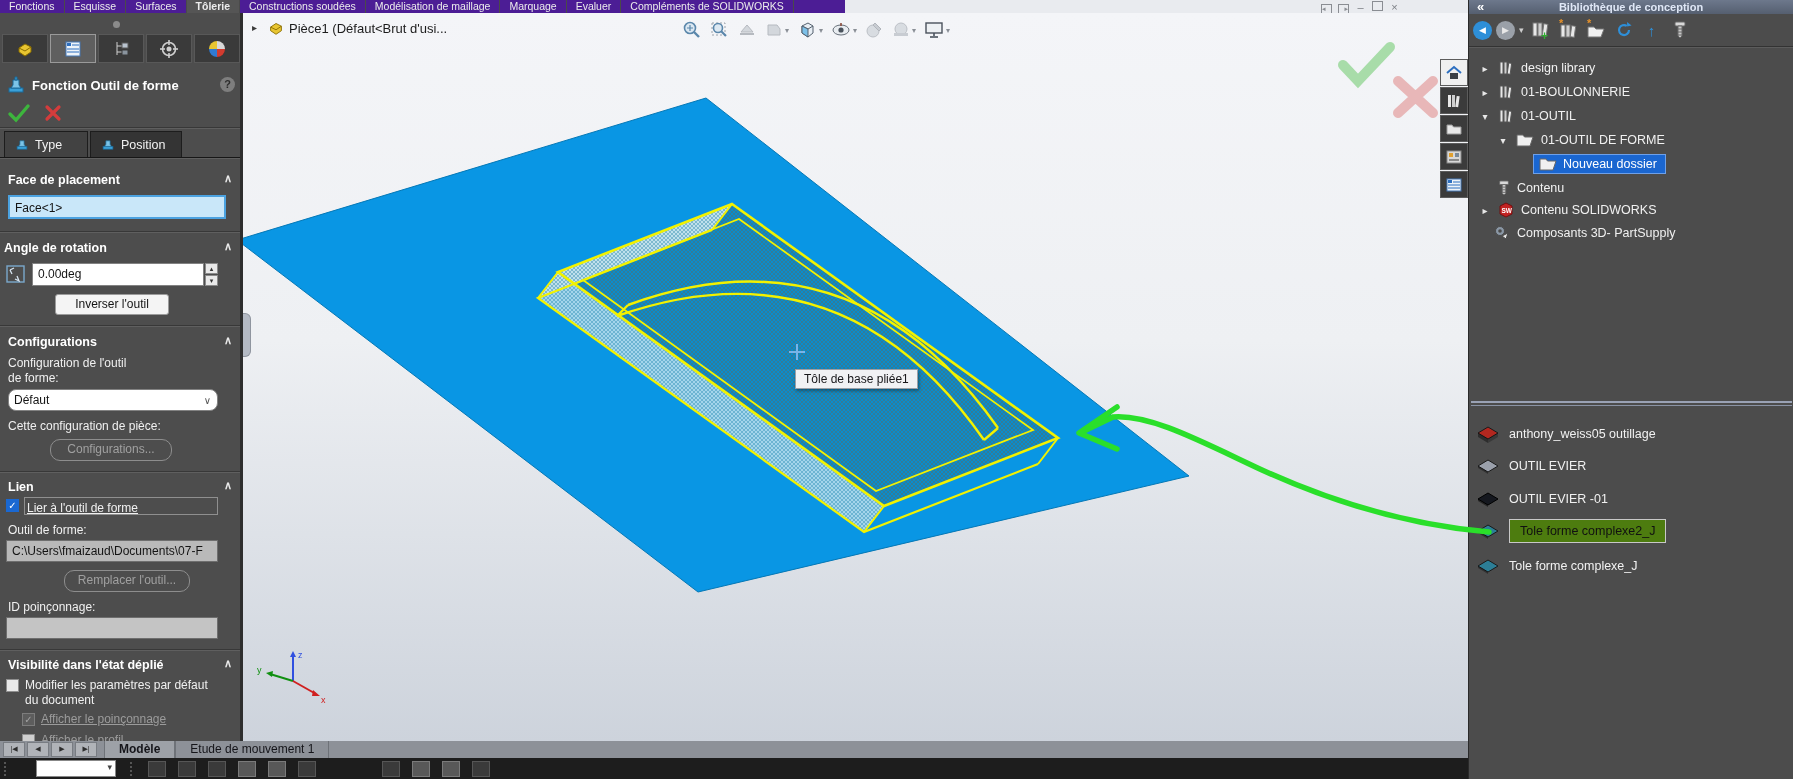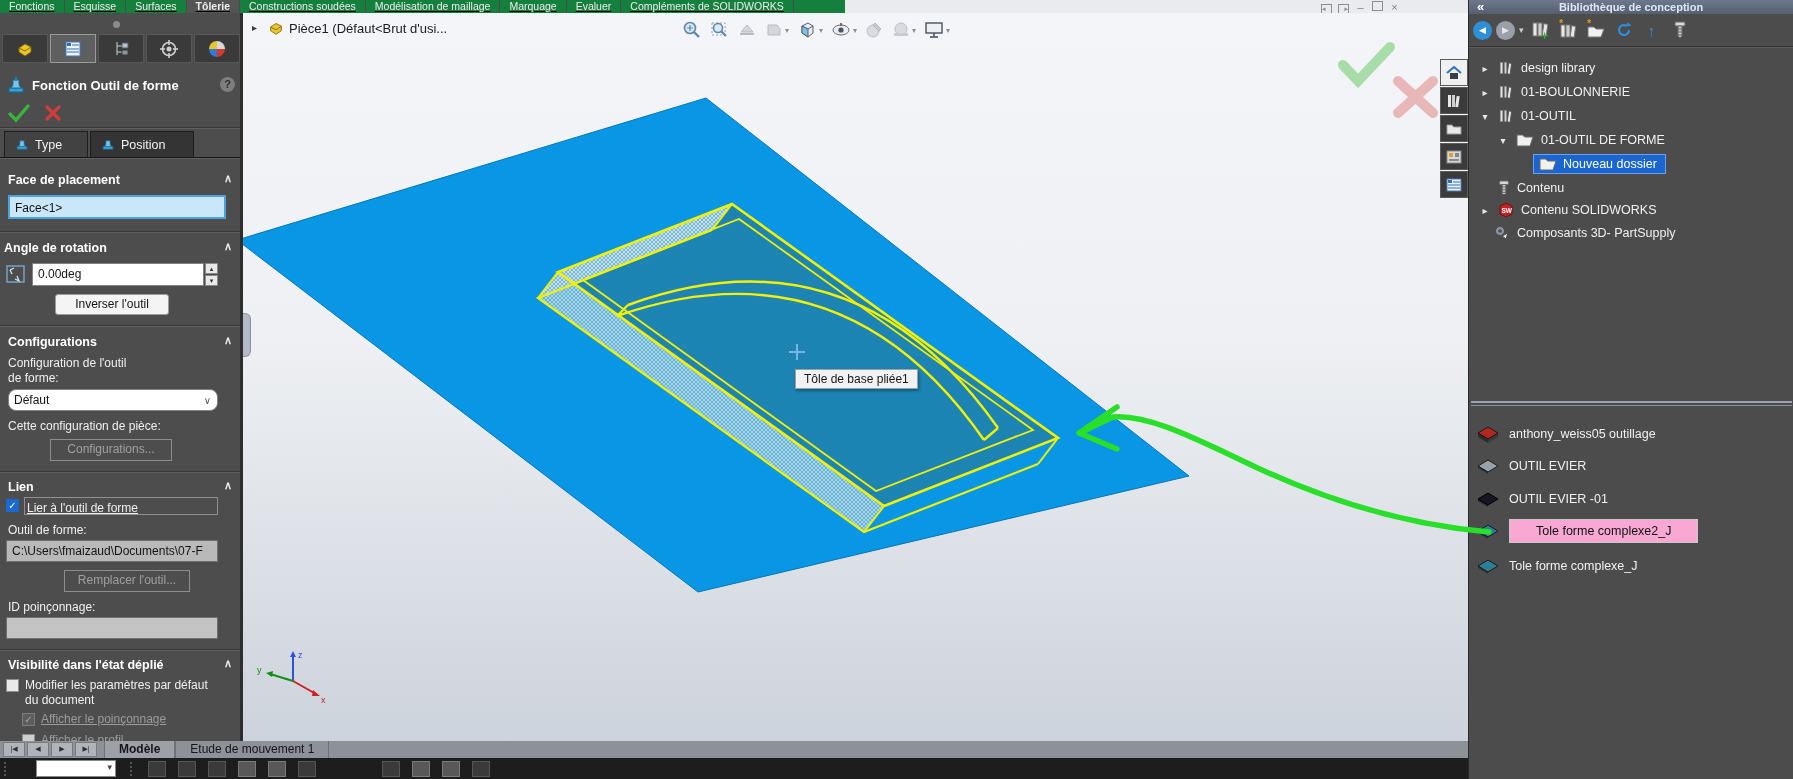--- a/index.html
+++ b/index.html
@@ -1,20 +1,20 @@
 <!DOCTYPE html>
 <html><head>
 <meta charset="utf-8">
 <style>
   html,body{margin:0;padding:0;background:#666;}
   #app{position:relative;width:1793px;height:779px;overflow:hidden;
        font-family:"Liberation Sans",sans-serif;background:#e9ebef;-webkit-font-smoothing:antialiased;}
   .a{position:absolute;box-sizing:border-box;}
   
-  #cmdbar{left:0;top:0;width:845px;height:13px;background:#15803d;display:flex;text-decoration:underline;}
+  #cmdbar{left:0;top:0;width:845px;height:13px;background:#4c1d95;display:flex;}
   .cmdtab{font-size:10.5px;line-height:13px;color:#ececec;padding:0 9px;border-right:1px solid #4a4a4a;white-space:nowrap;cursor:default;}
   .cmdtab.active{background:#555;font-weight:bold;}
   
   .wctl{width:17px;height:13px;color:#7c7f85;font-size:11px;line-height:12px;text-align:center;}
   .wbox{width:9px;height:8px;border:1px solid #8a8d93;display:inline-block;}
   
   #pm{left:0;top:13px;width:243px;height:728px;background:#4d4d4d;border-right:3px solid #2e2e2e;overflow:hidden;}
   .dot{width:7px;height:7px;border-radius:50%;background:#8b8b8b;}
   .pmtab{width:44px;height:27px;background:#3a3a3a;border:1px solid #585858;display:flex;align-items:center;justify-content:center;}
   .pmtab.active{background:#5f5f5f;border-color:#9a9a9a;}
@@ -24,21 +24,21 @@
   .tptab.active{background:#424242;}
   .sep{height:2px;border-top:1px solid #383838;border-bottom:1px solid #5f5f5f;}
   .sech{color:#fff;font-size:12.5px;font-weight:bold;}
   .chev{color:#e8e8e8;font-size:11px;font-weight:bold;}
   .lbl{color:#f0f0f0;font-size:12px;}
   .lbl.dis{color:#9b9b9b;}
   .inp{font-size:12px;color:#141414;background:#fff;border:1px solid #828282;padding:2px 5px;white-space:nowrap;overflow:hidden;}
   .inp.sel{background:#c9e7f9;border:2px solid #4ba2e0;}
   .inp.ro{background:#b9b9b9;border:1px solid #6e6e6e;}
   .btn{background:#f4f4f4;border:1px solid #9b9b9b;border-radius:3px;font-size:12px;color:#141414;text-align:center;line-height:19px;}
-  .btn.dis{background:transparent;border:1px solid #8d8d8d;border-radius:0;color:#a0a0a0;}
+  .btn.dis{background:transparent;border:1px solid #8d8d8d;border-radius:10px;color:#a0a0a0;}
   .cb{width:13px;height:13px;border:1px solid #8f8f8f;background:#e9e9e9;text-align:center;line-height:12px;font-size:10px;color:#fff;}
   .cb.on{background:#1a68d2;border-color:#1a68d2;}
   .cb.dison{background:#5d5d5d;border-color:#7d7d7d;color:#a2a2a2;}
   .spin{width:13px;height:11px;background:#e9e9e9;border:1px solid #8a8a8a;font-size:7px;line-height:9px;text-align:center;color:#333;}
   
   #vp{left:243px;top:13px;width:1225px;height:728px;background:linear-gradient(#f4f5f8 0%,#eef0f3 45%,#cdd3dc 100%);overflow:hidden;}
   .crumb{font-size:13px;color:#1c1c1c;}
   .hu{display:flex;align-items:center;gap:7px;}
   .hui{display:flex;align-items:center;gap:1px;}
   .caret{font-size:8px;color:#8a8f96;}
@@ -46,21 +46,21 @@
            font-size:12px;color:#17171a;padding:2px 8px;white-space:nowrap;}
   .vsplit{width:8px;height:44px;background:#b4bac4;border:1px solid #8f959f;border-left:none;border-radius:0 6px 6px 0;}
   
   #tp{left:1468px;top:0;width:325px;height:779px;background:#4c4c4c;border-left:1px solid #2a2a2a;}
   #tph{height:14px;background:linear-gradient(#6d788c,#555f70);color:#dfe7f6;font-size:11px;font-weight:bold;text-align:center;line-height:14px;}
   .tpi{width:24px;height:24px;display:flex;align-items:center;justify-content:center;}
   .trow{position:absolute;left:0;width:325px;height:24px;display:flex;align-items:center;color:#f1f1f1;font-size:12.5px;gap:6px;}
   .arr{width:12px;text-align:center;color:#e8e8e8;font-size:10px;}
   .selbox{background:#1a66d0;color:#fff;display:flex;align-items:center;gap:5px;padding:1px 8px 1px 4px;border:1px solid #6ea0e8;}
   .lrow{position:absolute;left:0;width:325px;height:32px;display:flex;align-items:center;color:#f1f1f1;font-size:12.5px;gap:8px;}
-  .editbox{background:#f9a8d4;color:#111;font-size:12.5px;padding:4px 26px;border:1px solid #c8c8c8;white-space:nowrap;}
+  .editbox{background:#4d7c0f;color:#111;font-size:12.5px;padding:4px 10px;border:1px solid #c8c8c8;white-space:nowrap;}
   .tile{width:26px;height:25px;background:#3b3b3b;border:1px solid #5c5c5c;display:flex;align-items:center;justify-content:center;}
   .tile.lit{background:#f0f0f0;}
   
   #tabbar{left:0;top:741px;width:1468px;height:17px;background:#8d9198;display:flex;align-items:stretch;}
   .navb{width:20px;height:13px;margin:2px 1px;background:#b0b3b8;border:1px solid #787c82;font-size:7px;line-height:11px;text-align:center;color:#2d2d2d;}
   .btab{font-size:12px;color:#15151a;padding:0 14px;line-height:17px;border-left:1px solid #6e7278;border-right:1px solid #6e7278;white-space:nowrap;}
   .btab.active{font-weight:bold;background:#9da1a7;}
   #status{left:0;top:758px;width:1468px;height:21px;background:#1d1d1d;display:flex;align-items:center;}
   .sic{width:16px;height:14px;margin:0 6px;border:1px solid #565656;background:#3a3a3a;}
   .sic.lit{background:#585858;border-color:#7a7a7a;}
@@ -161,21 +161,21 @@
     </div>
     <div class="a sep" style="left:0;top:114px;width:240px;"></div>
 
     <div class="a tptab active" style="left:4px;top:118px;width:84px;">
       <svg width="14" height="14" viewBox="0 0 20 20">
         <rect x="3" y="12" width="14" height="4" fill="#3aa0d8" stroke="#1a6a9a"></rect>
         <path d="M7 4 L13 4 L13 9 L15 12 L5 12 L7 9 Z" fill="#7cc4e8" stroke="#1a6a9a"></path>
       </svg>
       <span>Type</span>
     </div>
-    <div class="a tptab" style="left:90px;top:118px;width:104px;">
+    <div class="a tptab" style="left:90px;top:118px;width:92px;">
       <svg width="14" height="14" viewBox="0 0 20 20">
         <rect x="3" y="12" width="14" height="4" fill="#3aa0d8" stroke="#1a6a9a"></rect>
         <path d="M7 4 L13 4 L13 9 L15 12 L5 12 L7 9 Z" fill="#7cc4e8" stroke="#1a6a9a"></path>
       </svg>
       <span>Position</span>
     </div>
     <div class="a" style="left:0;top:144px;width:240px;border-top:1px solid #171717;border-bottom:1px solid #5f5f5f;"></div>
 
     <span class="a sech" style="left:8px;top:160px;">Face de placement</span>
     <span class="a chev" style="left:224px;top:159px;">∧</span>

